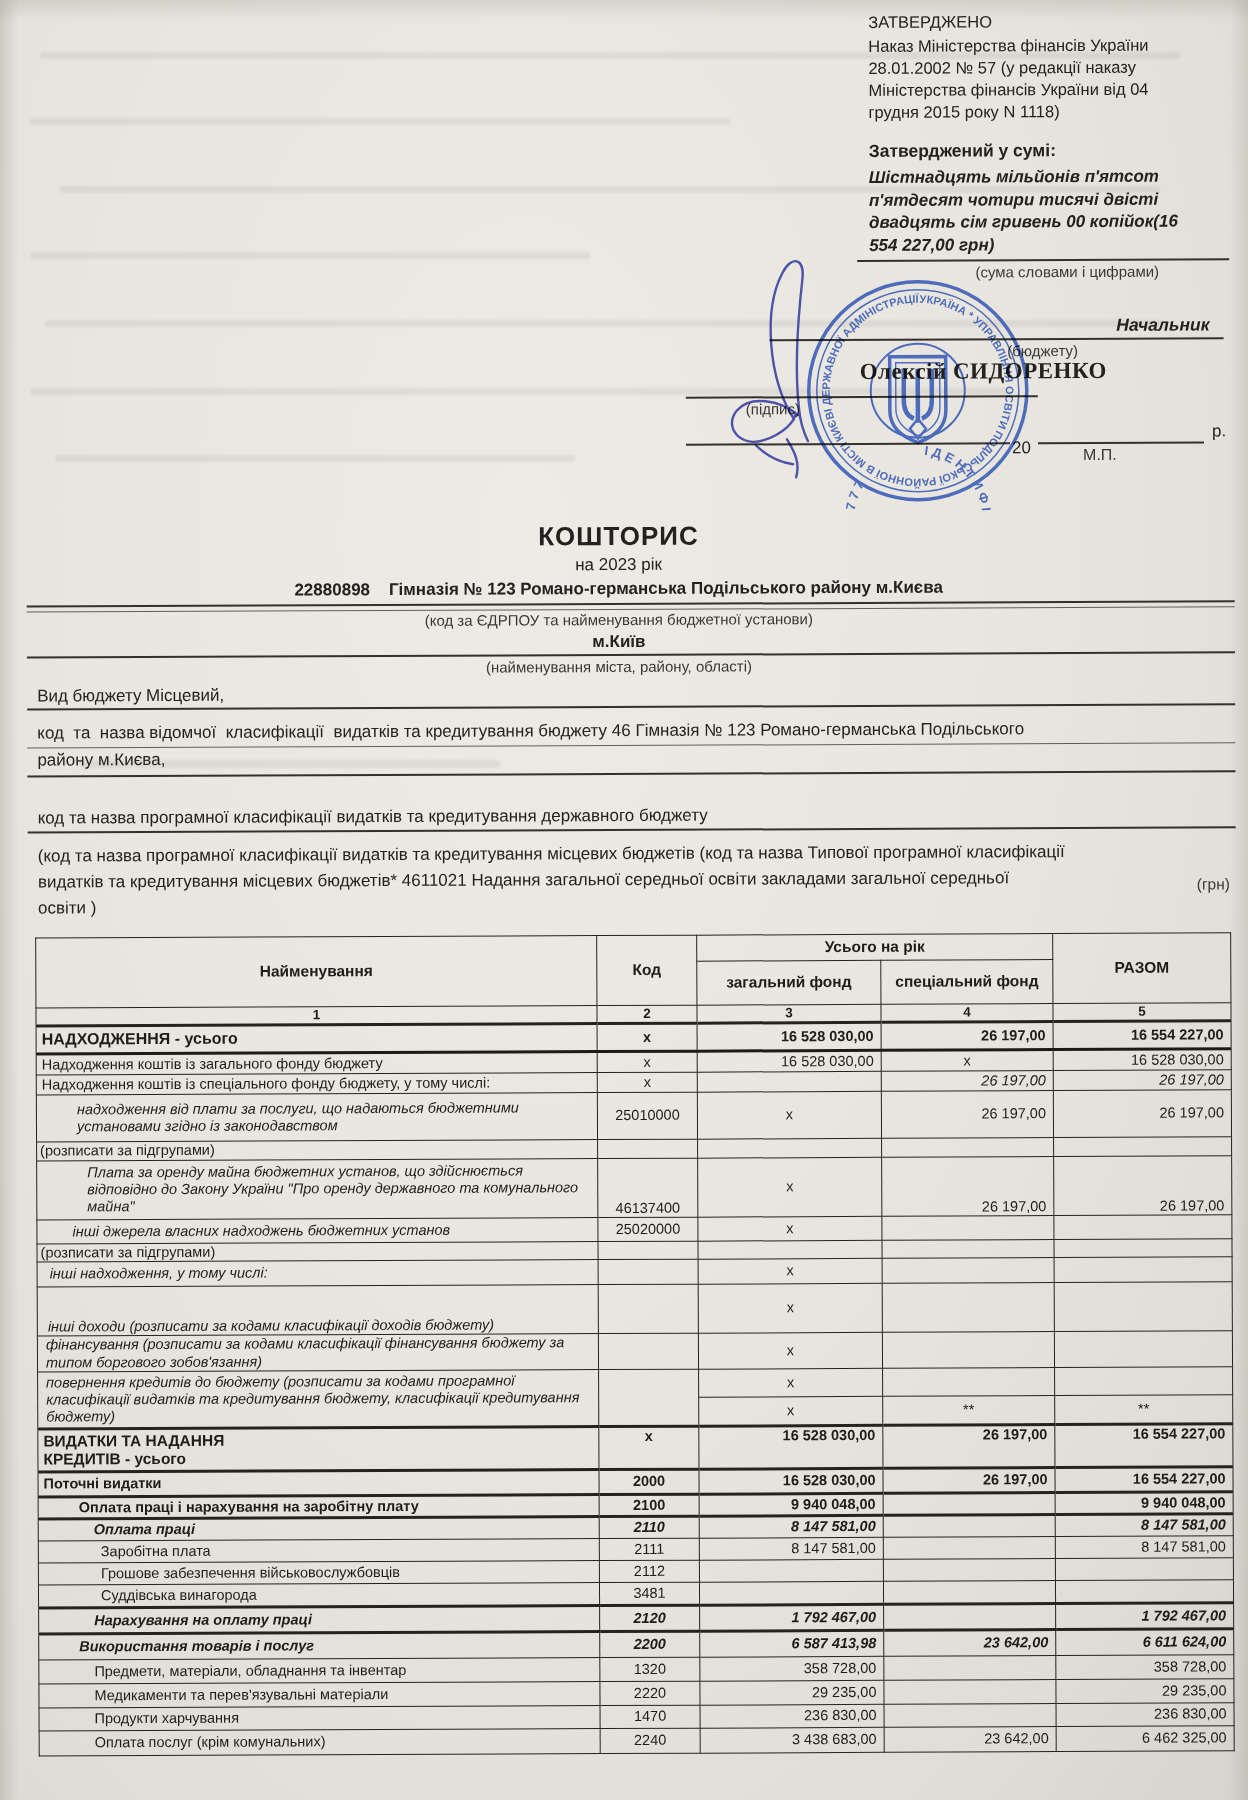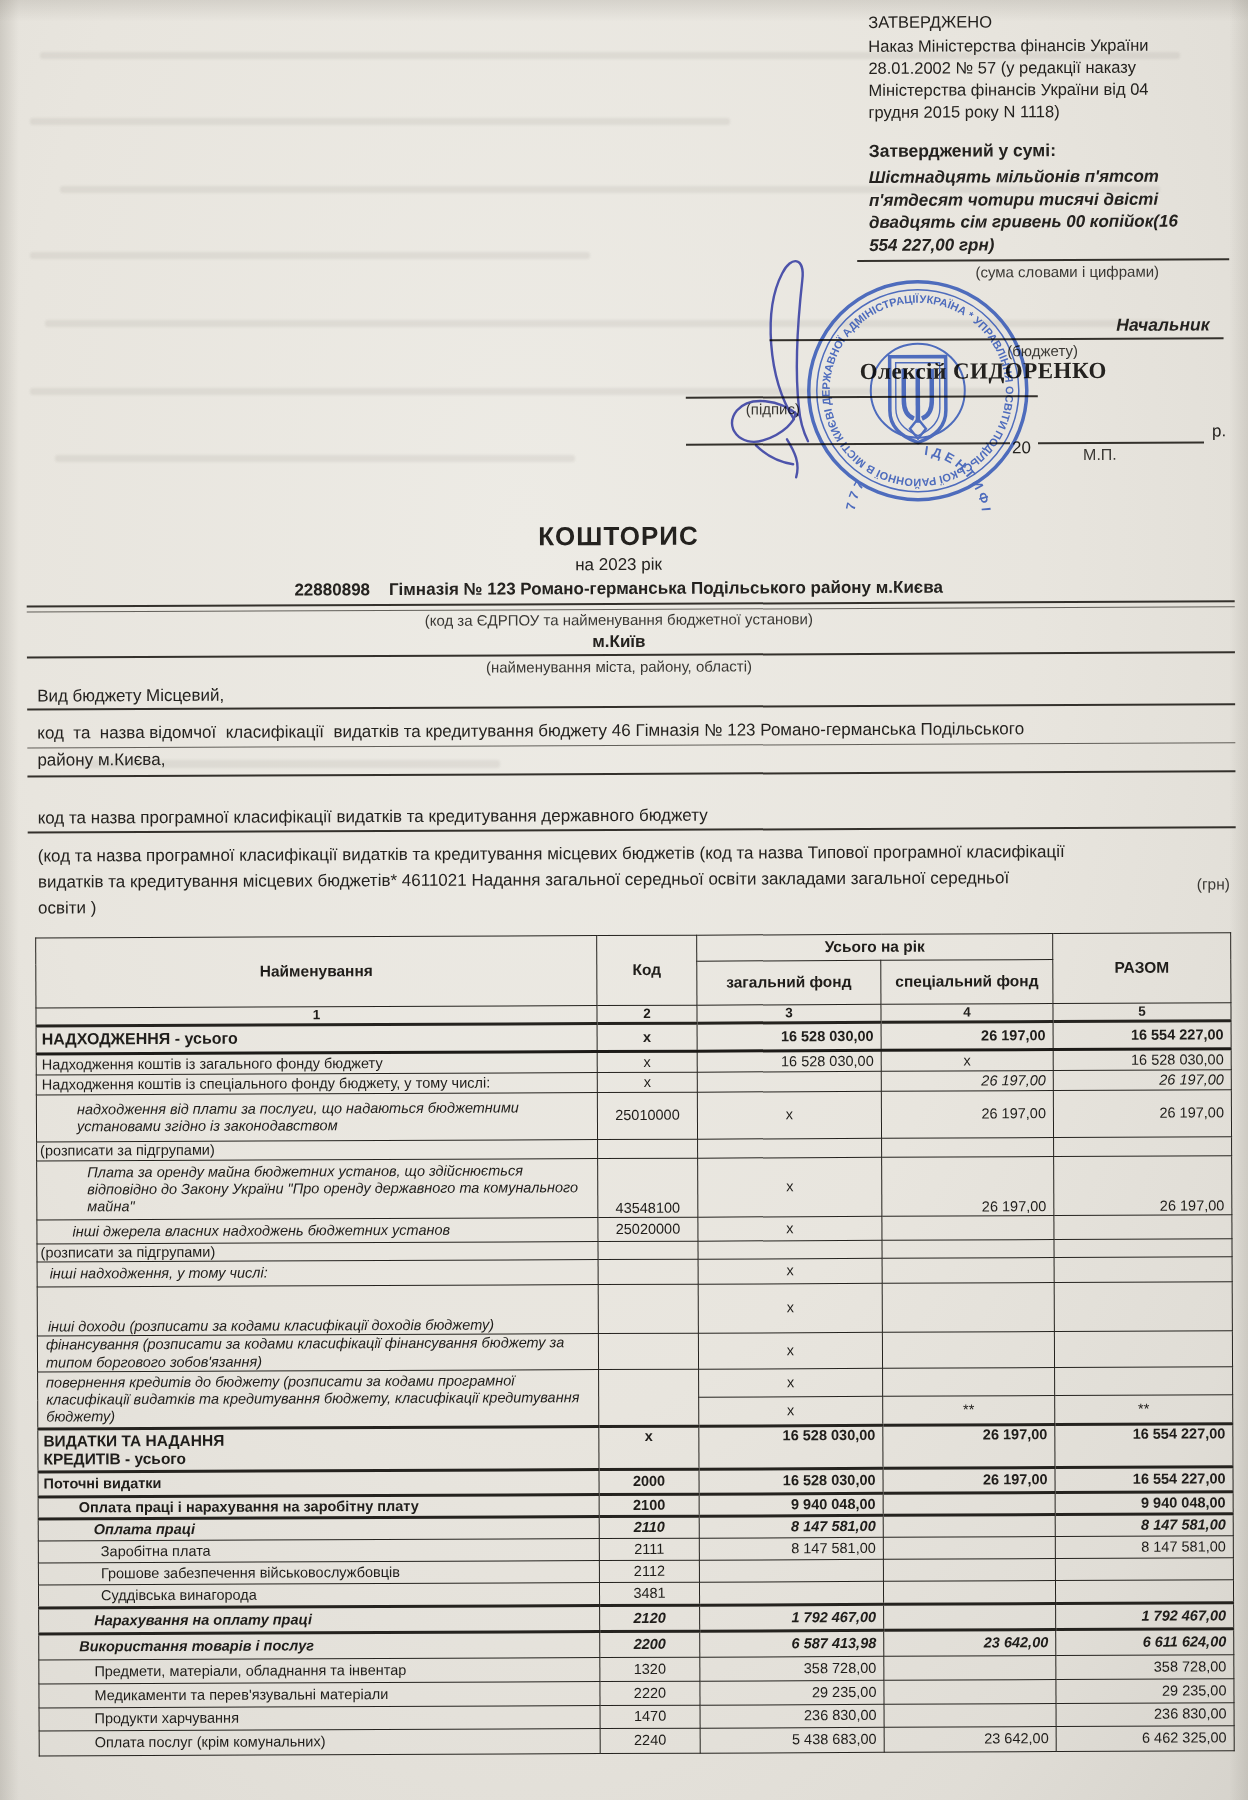--- a/index.html
+++ b/index.html
@@ -199,21 +199,21 @@
       </tr>
       <tr style="height:19px">
         <td class="nm" style="padding-left:3px">(розписати за підгрупами)</td>
         <td></td>
         <td></td>
         <td></td>
         <td></td>
       </tr>
       <tr class="ri" style="height:59px">
         <td class="nm" style="padding-left:50px">Плата за оренду майна бюджетних установ, що здійснюється відповідно до Закону України "Про оренду державного  та комунального майна"</td>
-        <td class="x" style="vertical-align:bottom">43548100</td>
+        <td class="x" style="vertical-align:bottom">46137400</td>
         <td class="x">х</td>
         <td class="n" style="vertical-align:bottom">26 197,00</td>
         <td class="n" style="vertical-align:bottom">26 197,00</td>
       </tr>
       <tr class="ri" style="height:24px">
         <td class="nm" style="padding-left:35px">інші джерела власних надходжень бюджетних установ</td>
         <td class="x">25020000</td>
         <td class="x">х</td>
         <td class="n"></td>
         <td class="n"></td>
@@ -340,21 +340,21 @@
       <tr style="height:23px">
         <td class="nm" style="padding-left:55px">Продукти харчування</td>
         <td class="x">1470</td>
         <td class="n">236 830,00</td>
         <td class="n"></td>
         <td class="n">236 830,00</td>
       </tr>
       <tr style="height:25px">
         <td class="nm" style="padding-left:55px">Оплата послуг (крім комунальних)</td>
         <td class="x">2240</td>
-        <td class="n">5 438 683,00</td>
+        <td class="n">3 438 683,00</td>
         <td class="n">23 642,00</td>
         <td class="n">6 462 325,00</td>
       </tr>
       </tbody>
     </table>
 
   </div>
 </div>
 
 </body></html>

